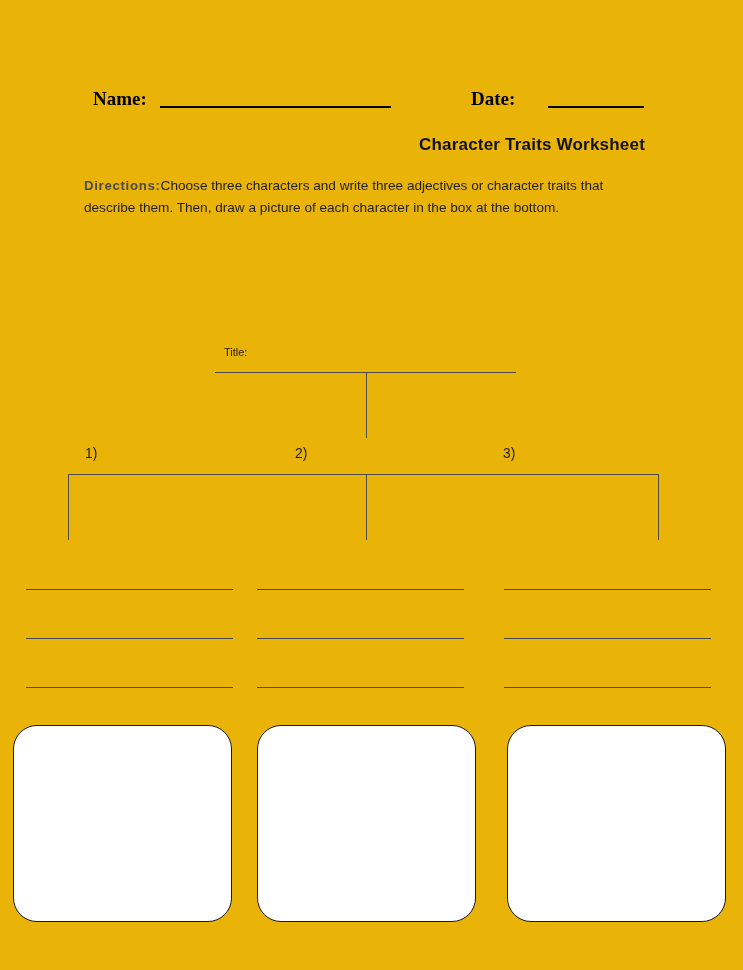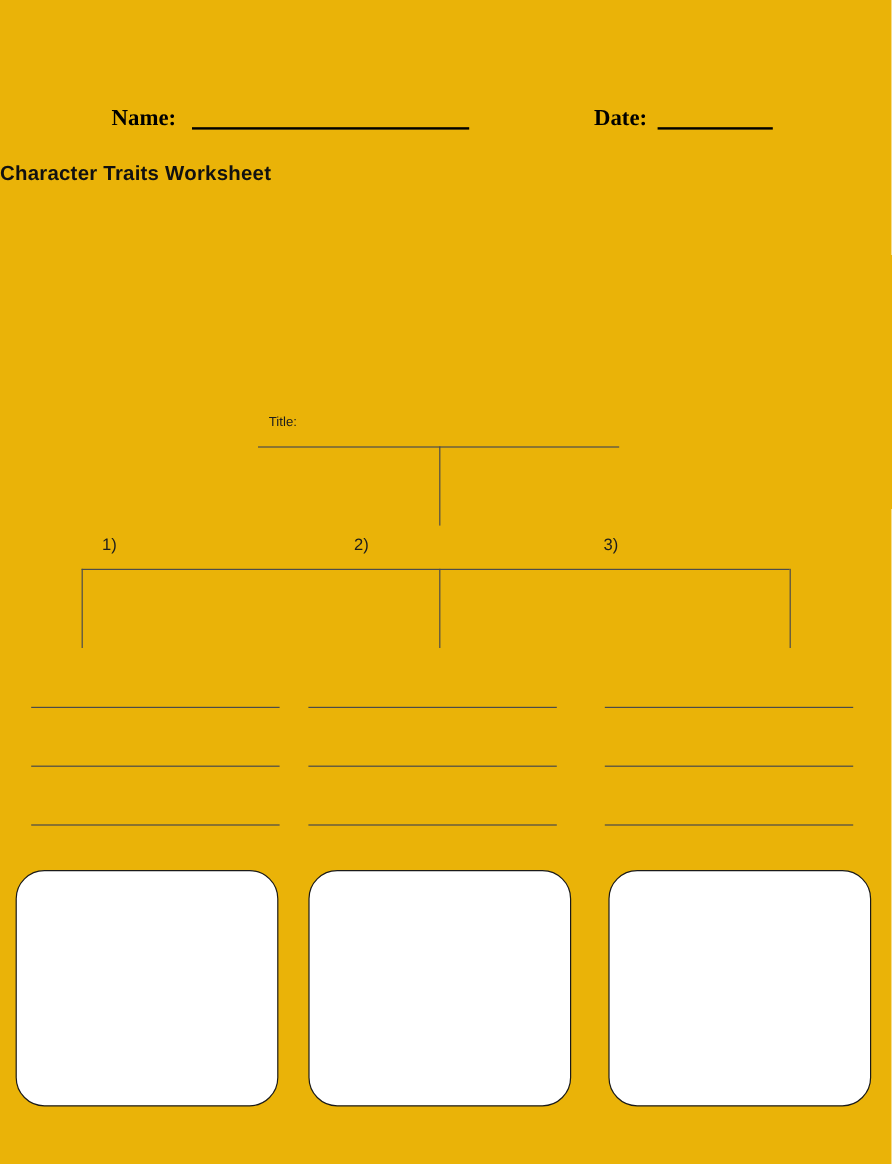--- a/index.html
+++ b/index.html
@@ -28,30 +28,30 @@
     color: #000;
     white-space: nowrap;
   }
   .hdr-rule {
     position: absolute;
     border-bottom: 2px solid #000;
     height: 0;
   }
   #name-label { left: 93px;  top: 88px; }
   #name-rule  { left: 160px; top: 106px; width: 231px; }
-  #date-label { left: 495px; top: 88px; }
+  #date-label { left: 471px; top: 88px; }
   #date-rule  { left: 548px; top: 106px; width: 96px; }
 
   
   #worksheet-title {
     position: absolute;
     left: 0;
     top: 135px;
     width: 645px;
-    text-align: left;
+    text-align: right;
     font-size: 17px;
     font-weight: bold;
     letter-spacing: 0.2px;
     color: #111;
   }
 
   
   #directions-block {
     position: absolute;
     left: 84px;
@@ -141,20 +141,23 @@
 <div id="page">
 
   <div id="name-label" class="hdr-label">Name:</div>
   <div id="name-rule" class="hdr-rule"></div>
 
   <div id="date-label" class="hdr-label">Date:</div>
   <div id="date-rule" class="hdr-rule"></div>
 
   <div id="worksheet-title">Character Traits Worksheet</div>
 
+  <div id="directions-block">
+    <span id="directions-label">Directions:</span><span id="directions-text">Choose three characters and write three adjectives or character traits that describe them. Then, draw a picture of each character in the box at the bottom.</span>
+  </div>
 
   <div id="title-label">Title:</div>
   <div id="tree-top-hline" class="hline"></div>
   <div id="tree-top-stem" class="vline"></div>
 
   <div id="branch-num-1" class="branch-num">1)</div>
   <div id="branch-num-2" class="branch-num">2)</div>
   <div id="branch-num-3" class="branch-num">3)</div>
 
   <div id="tree-bot-hline" class="hline"></div>

